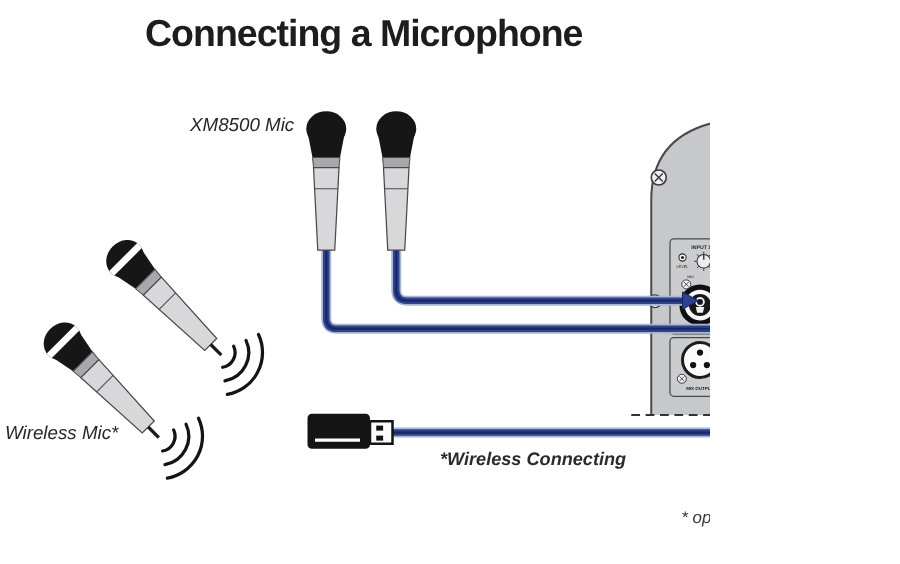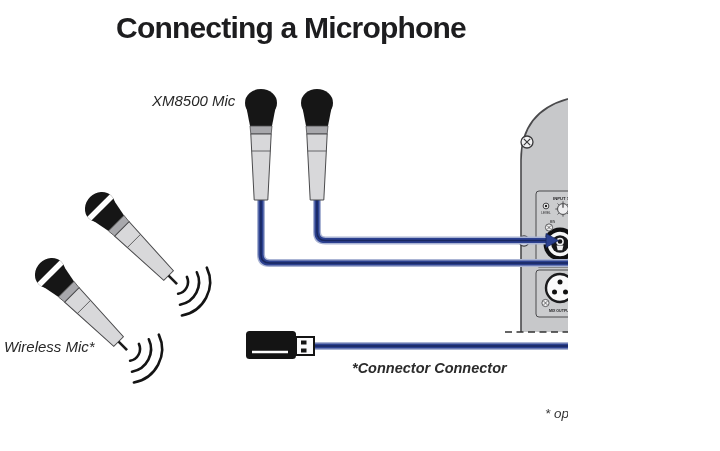--- a/index.html
+++ b/index.html
@@ -219,21 +219,21 @@
       <rect x="246" y="331" width="50" height="28" rx="3.5" fill="#141414"></rect>
       <path d="M252,352 H288" stroke="#fff" stroke-width="2.6"></path>
       <rect x="296" y="337" width="18" height="18" fill="#fbfbfc" stroke="#141414" stroke-width="2"></rect>
       <rect x="301" y="340.5" width="5.5" height="4" fill="#141414"></rect>
       <rect x="301" y="348.5" width="5.5" height="4" fill="#141414"></rect>
     </g>
   </svg>
 
   <div class="lbl" id="lbl-xm8500">XM8500 Mic</div>
   <div class="lbl" id="lbl-wirelessmic">Wireless Mic*</div>
-  <div class="lbl" id="lbl-wconnector">*Connector Connector</div>
+  <div class="lbl" id="lbl-wconnector">*Wireless Connecting</div>
   <div class="lbl" id="lbl-optional">* optional, not included</div>
 
   <div class="watermark">
     <span>Авито</span>
     <span class="ring"></span>
   </div>
 
 </div>
 
 </body></html>

